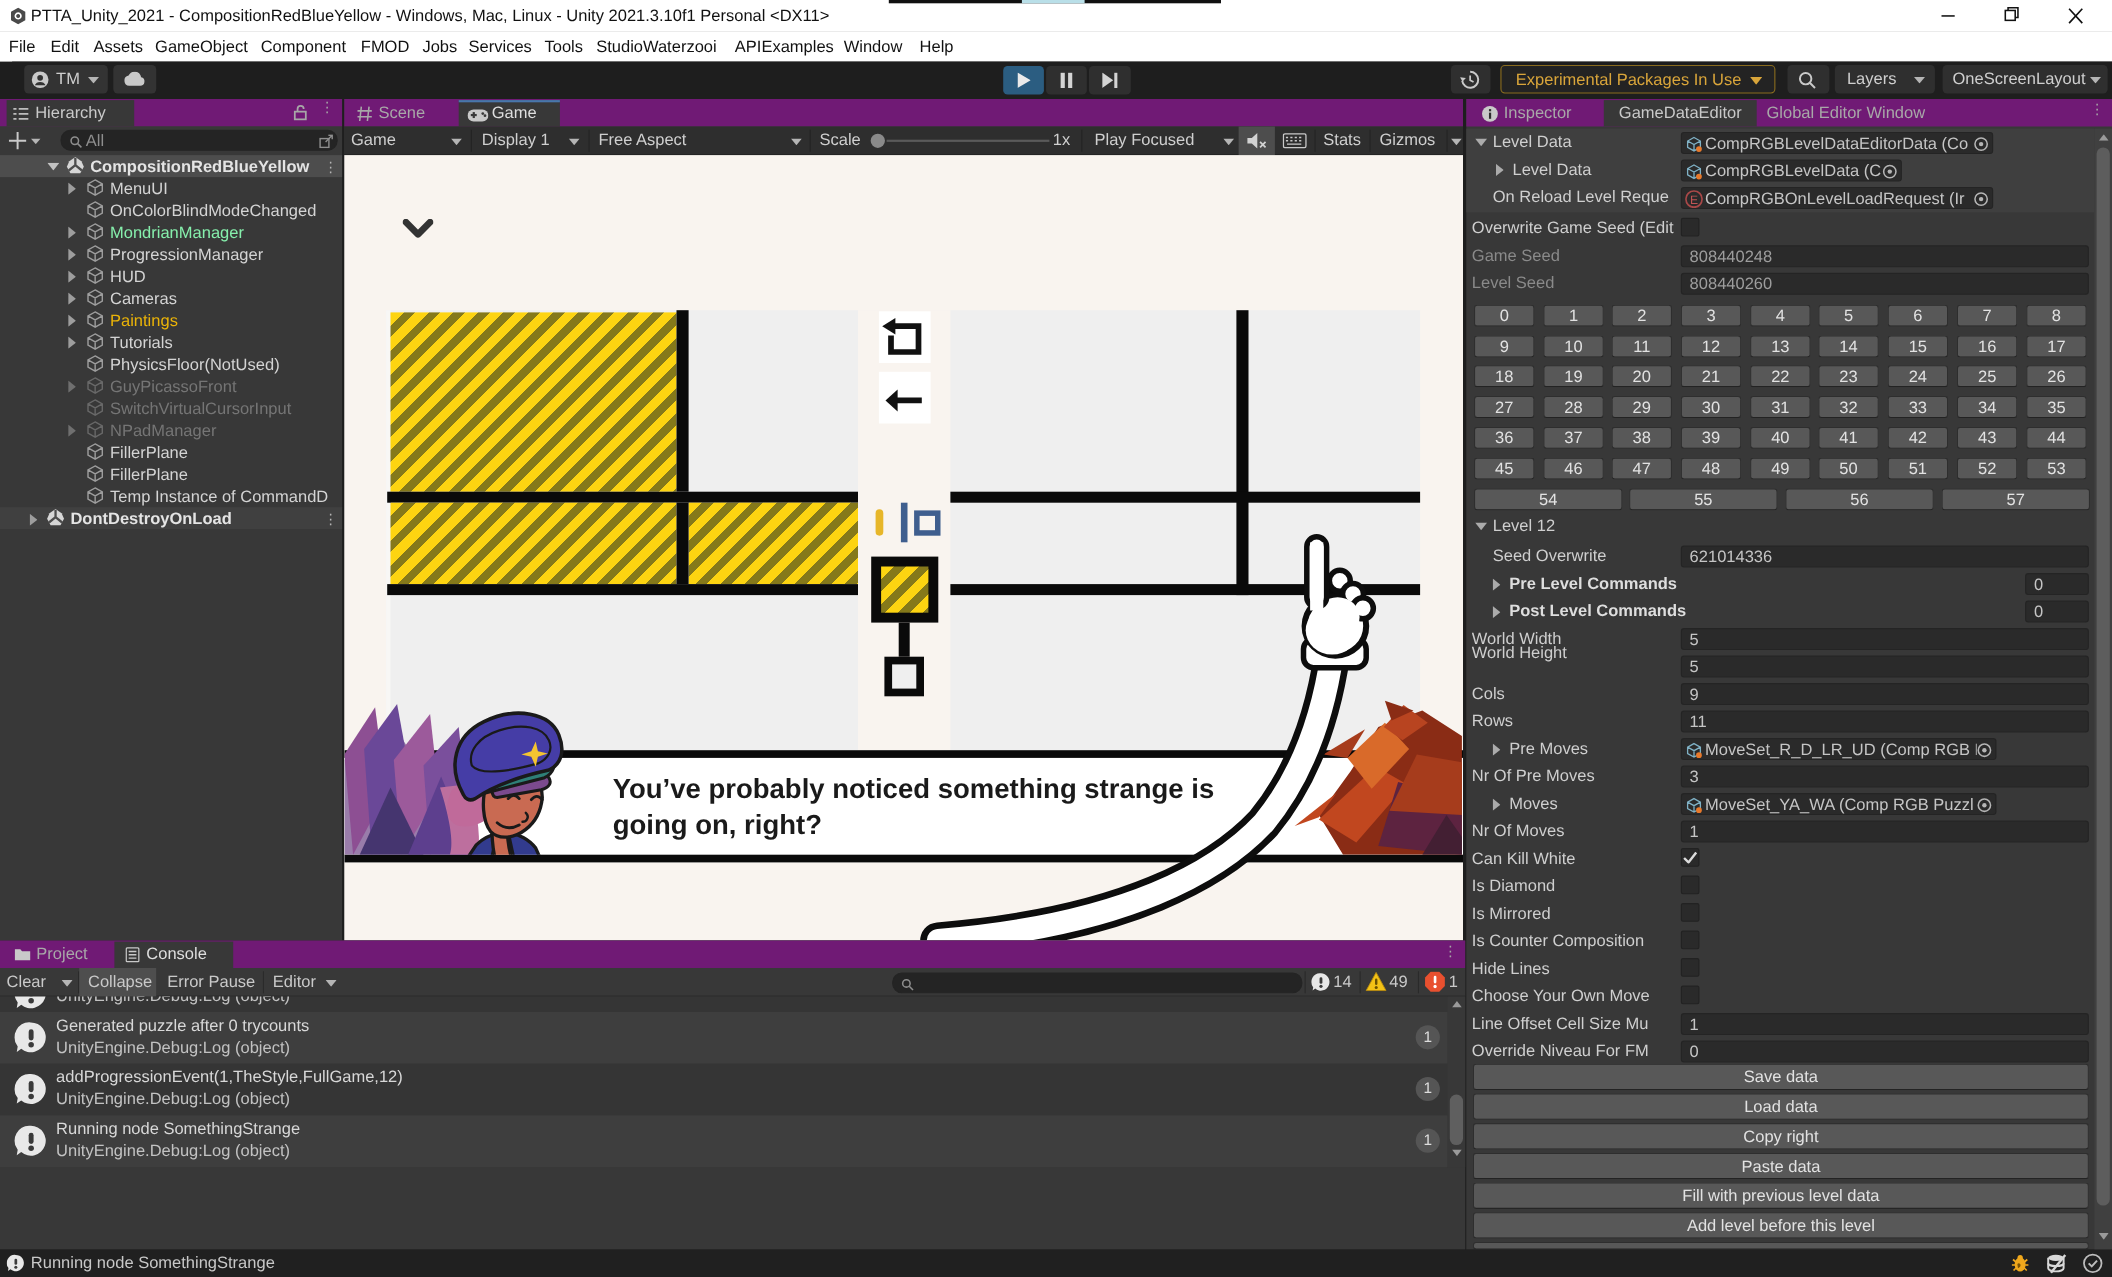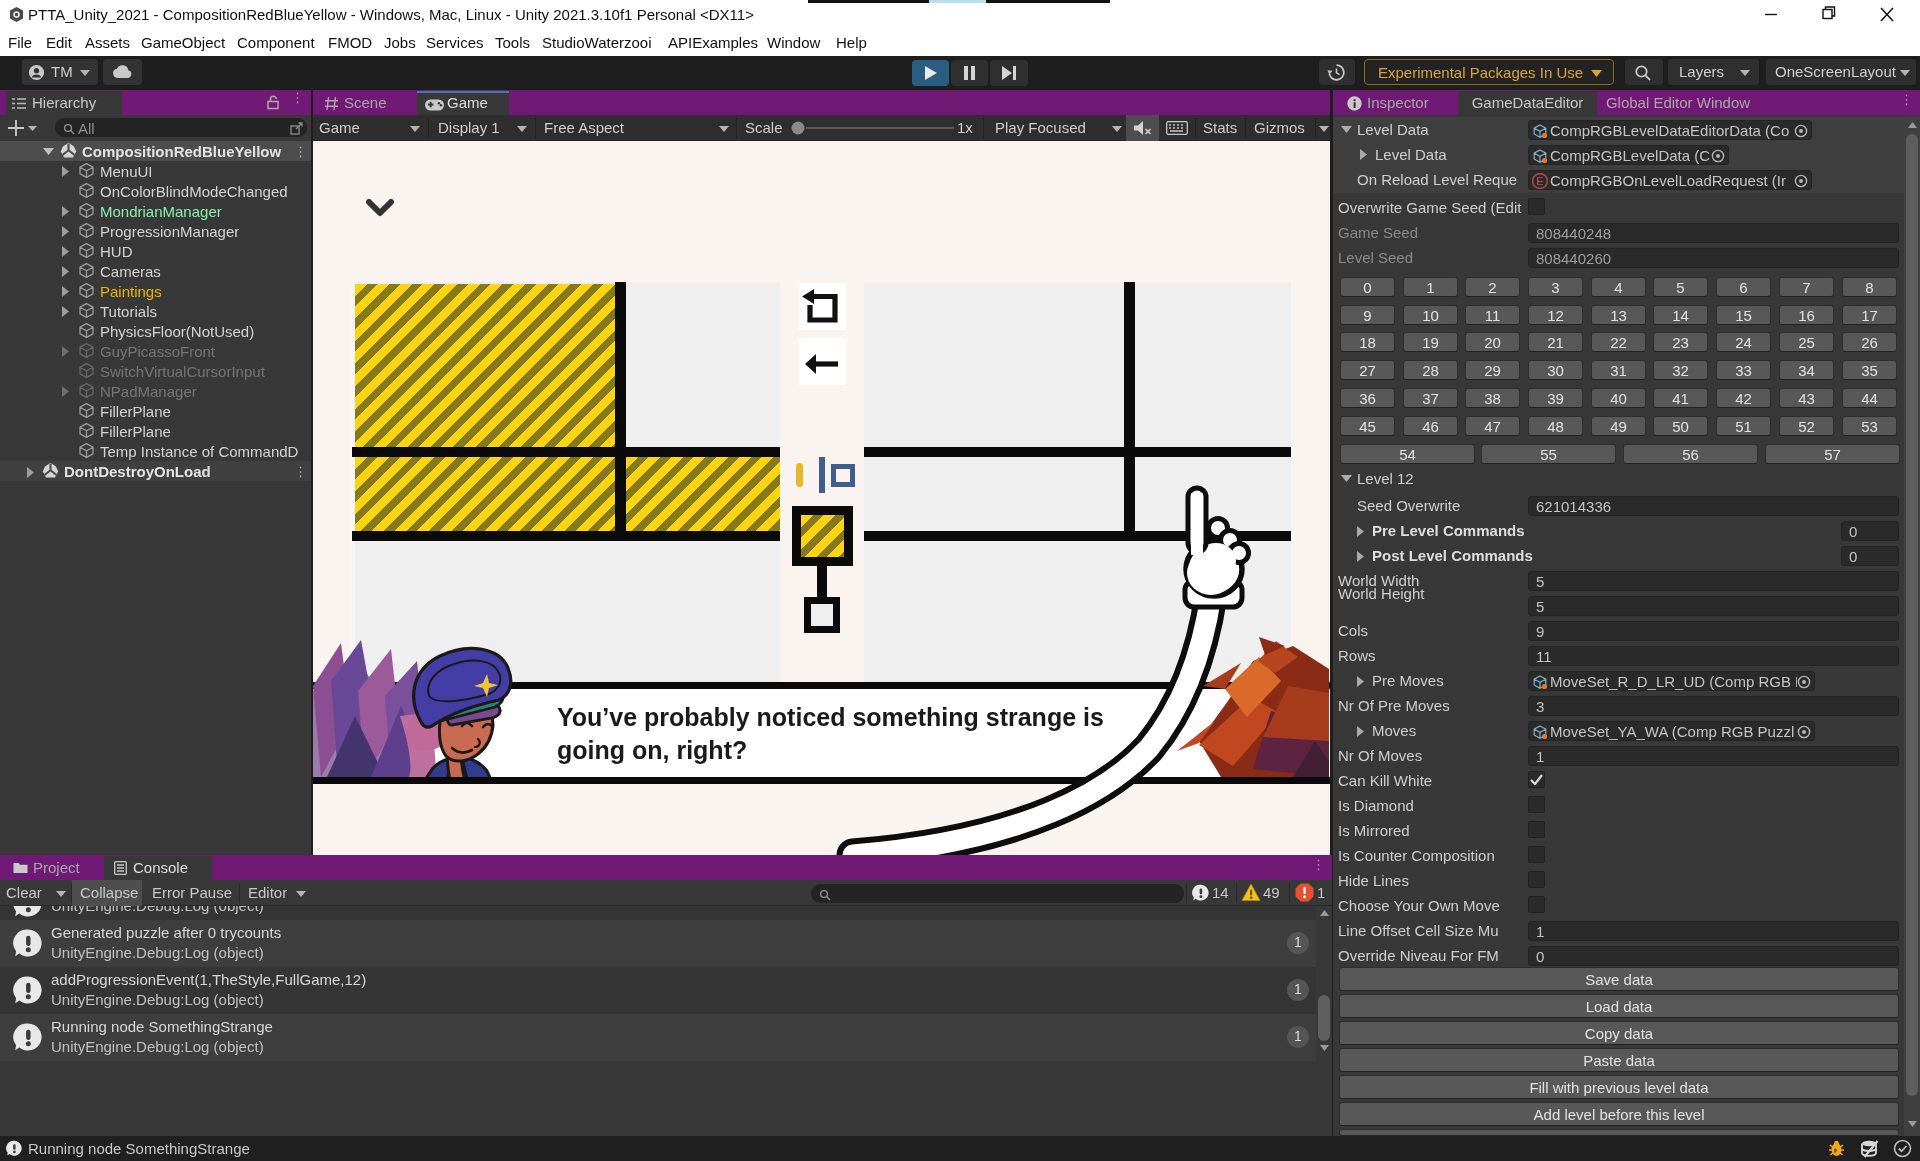--- a/index.html
+++ b/index.html
@@ -714,21 +714,21 @@
   <span class="lbl" style="left:5px;top:832px;width:187px;overflow:hidden">Line Offset Cell Size Mu</span>
   <div class="field" style="left:195px;top:831px;width:371px;height:20px">
       <span class="abs" style="left:7px;top:1px">1</span>
     </div>
   <span class="lbl" style="left:5px;top:857px;width:187px;overflow:hidden">Override Niveau For FM</span>
   <div class="field" style="left:195px;top:856px;width:371px;height:20px">
       <span class="abs" style="left:7px;top:1px">0</span>
     </div>
   <div class="ubtn" style="left:6px;top:877px;width:560px;height:24px;line-height:23px">Save data</div>
   <div class="ubtn" style="left:6px;top:904px;width:560px;height:24px;line-height:23px">Load data</div>
-  <div class="ubtn" style="left:6px;top:931px;width:560px;height:24px;line-height:23px">Copy data</div>
+  <div class="ubtn" style="left:6px;top:931px;width:560px;height:24px;line-height:23px">Copy right</div>
   <div class="ubtn" style="left:6px;top:958px;width:560px;height:24px;line-height:23px">Paste data</div>
   <div class="ubtn" style="left:6px;top:985px;width:560px;height:24px;line-height:23px">Fill with previous level data</div>
   <div class="ubtn" style="left:6px;top:1012px;width:560px;height:24px;line-height:23px">Add level before this level</div>
   <div class="ubtn" style="left:6px;top:1039px;width:560px;height:7px"></div>
   <div class="abs" style="left:571px;top:27px;width:16px;height:1019px;background:#404040"></div>
   <svg class="abs" style="left:575px;top:32px" width="9" height="6">
       <path d="M0 6 L9 6 L4.5 0 Z" fill="#9a9a9a"></path>
     </svg>
   <div class="abs" style="left:573px;top:44px;width:12px;height:962px;background:#5d5d5d;border-radius:6px"></div>
   <svg class="abs" style="left:575px;top:1031px" width="9" height="6">

